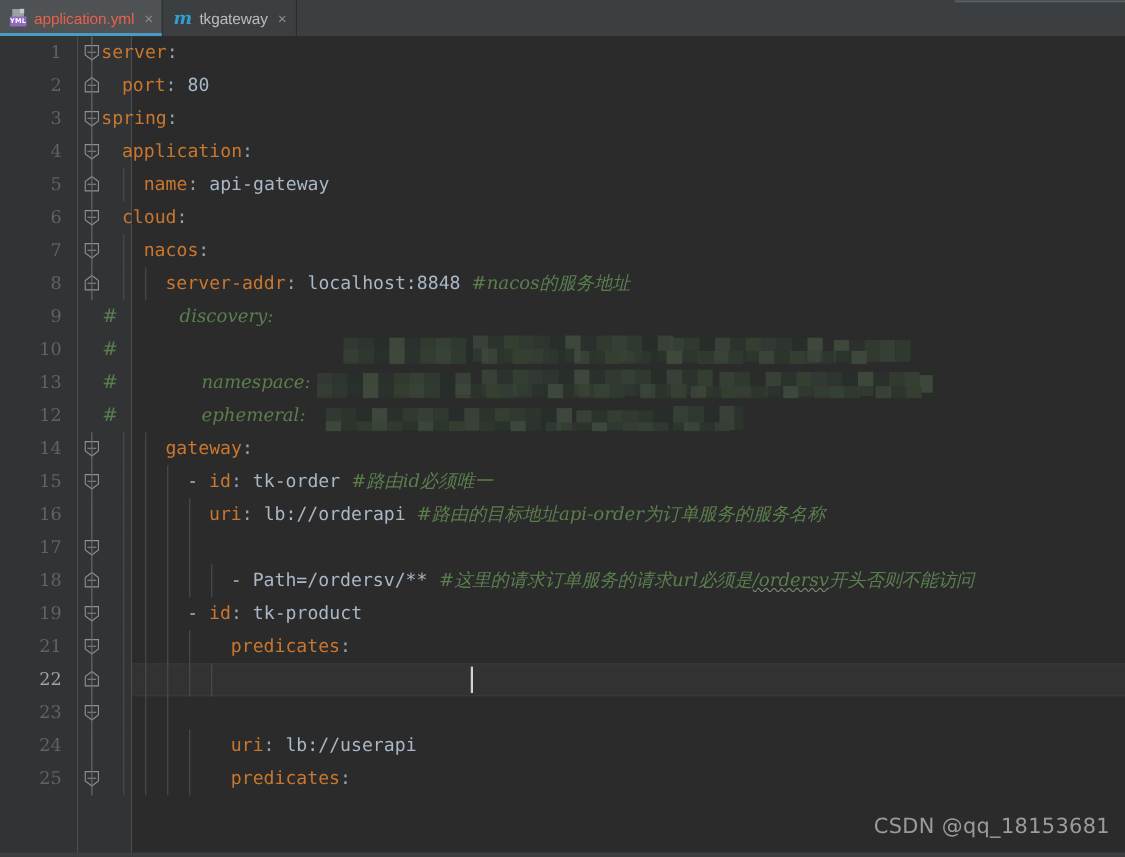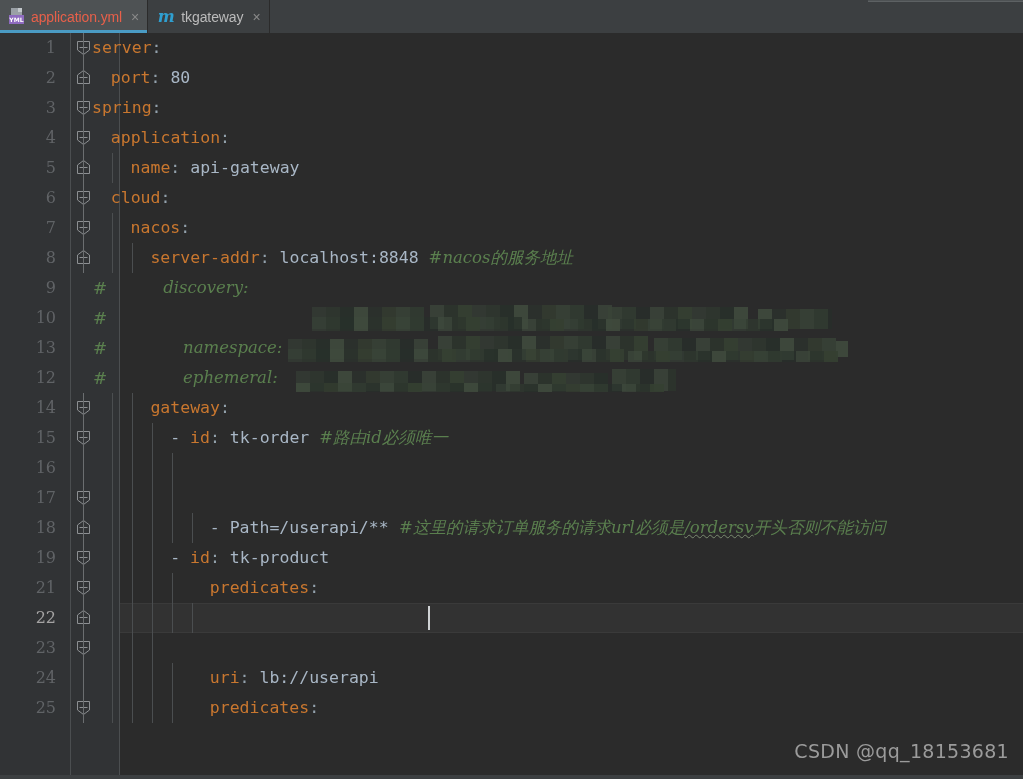--- a/index.html
+++ b/index.html
@@ -496,20 +496,21 @@
           <div class="guide" style="left: 152px; top: 0px; height: 30px;"></div>
           <span class="code" style="left: 170.21px;"><span class="d">- </span><span class="k">id</span><span class="p">:</span><span class="v"> tk-order </span><span class="c">#路由id必须唯一</span></span>
         </div>
         <div class="row">
           <div class="lnum">16</div>
           <div class="thread" style="top: 0px; height: 30px;"></div>
           <div class="guide" style="left: 112px; top: 0px; height: 30px;"></div>
           <div class="guide" style="left: 132px; top: 0px; height: 30px;"></div>
           <div class="guide" style="left: 152px; top: 0px; height: 30px;"></div>
           <div class="guide" style="left: 172px; top: 0px; height: 30px;"></div>
+          <span class="code" style="left: 190.01px;"><span class="k">uri</span><span class="p">:</span><span class="v"> lb://orderapi </span><span class="c">#路由的目标地址api-order为订单服务的服务名称</span></span>
         </div>
         <div class="row">
           <div class="lnum">17</div>
           <div class="fold">
             <svg class="shape" viewBox="0 0 17 17">
               <path d="M2.5 2.5 H14.5 V11 L8.5 15.5 L2.5 11 Z" fill="none" stroke="#8d9093" stroke-width="1"></path>
               <line x1="4.5" y1="8.5" x2="12.5" y2="8.5" stroke="#8d9093" stroke-width="1"></line>
             </svg>
           </div>
           <div class="thread" style="top: 0px; height: 30px;"></div>
@@ -525,21 +526,21 @@
               <path d="M8.5 1.5 L14.5 6 V14.5 H2.5 V6 Z" fill="none" stroke="#8d9093" stroke-width="1"></path>
               <line x1="4.5" y1="8.5" x2="12.5" y2="8.5" stroke="#8d9093" stroke-width="1"></line>
             </svg>
           </div>
           <div class="thread" style="top: 0px; height: 30px;"></div>
           <div class="guide" style="left: 112px; top: 0px; height: 30px;"></div>
           <div class="guide" style="left: 132px; top: 0px; height: 30px;"></div>
           <div class="guide" style="left: 152px; top: 0px; height: 30px;"></div>
           <div class="guide" style="left: 172px; top: 0px; height: 30px;"></div>
           <div class="guide" style="left: 192px; top: 0px; height: 30px;"></div>
-          <span class="code" style="left: 209.81px;"><span class="d">- </span><span class="v">Path=/userapi/**</span><span class="c">  #这里的请求订单服务的请求url必须是<span class="sq">/ordersv</span>开头否则不能访问</span></span>
+          <span class="code" style="left: 209.81px;"><span class="d">- </span><span class="v">Path=/ordersv/**</span><span class="c">  #这里的请求订单服务的请求url必须是<span class="sq">/ordersv</span>开头否则不能访问</span></span>
         </div>
         <div class="row">
           <div class="lnum">19</div>
           <div class="fold">
             <svg class="shape" viewBox="0 0 17 17">
               <path d="M2.5 2.5 H14.5 V11 L8.5 15.5 L2.5 11 Z" fill="none" stroke="#8d9093" stroke-width="1"></path>
               <line x1="4.5" y1="8.5" x2="12.5" y2="8.5" stroke="#8d9093" stroke-width="1"></line>
             </svg>
           </div>
           <div class="thread" style="top: 0px; height: 30px;"></div>

